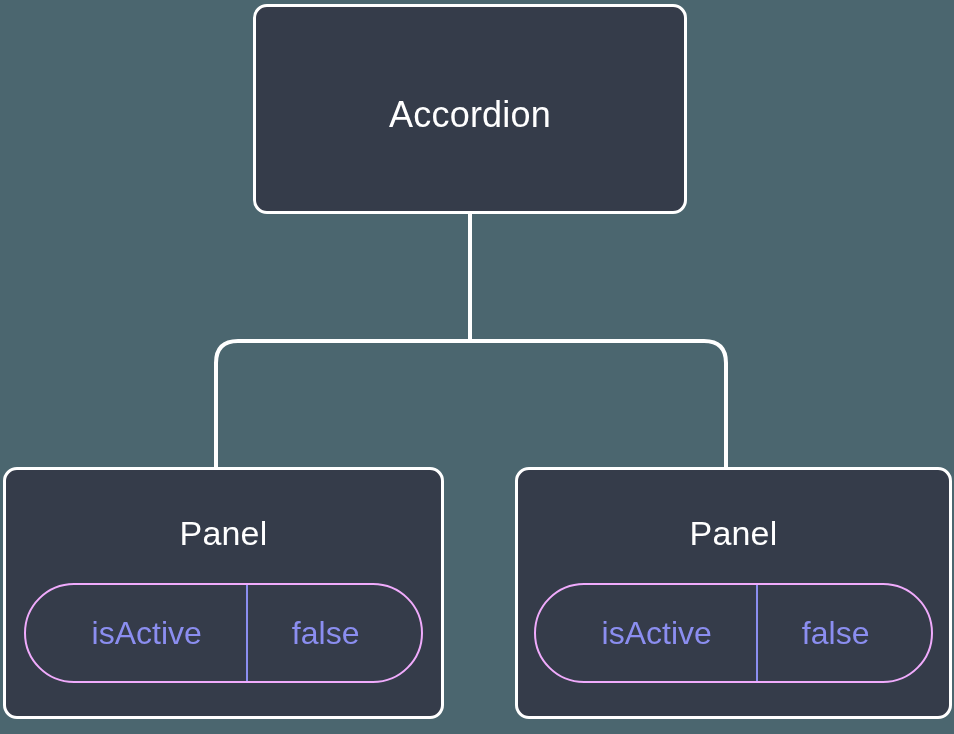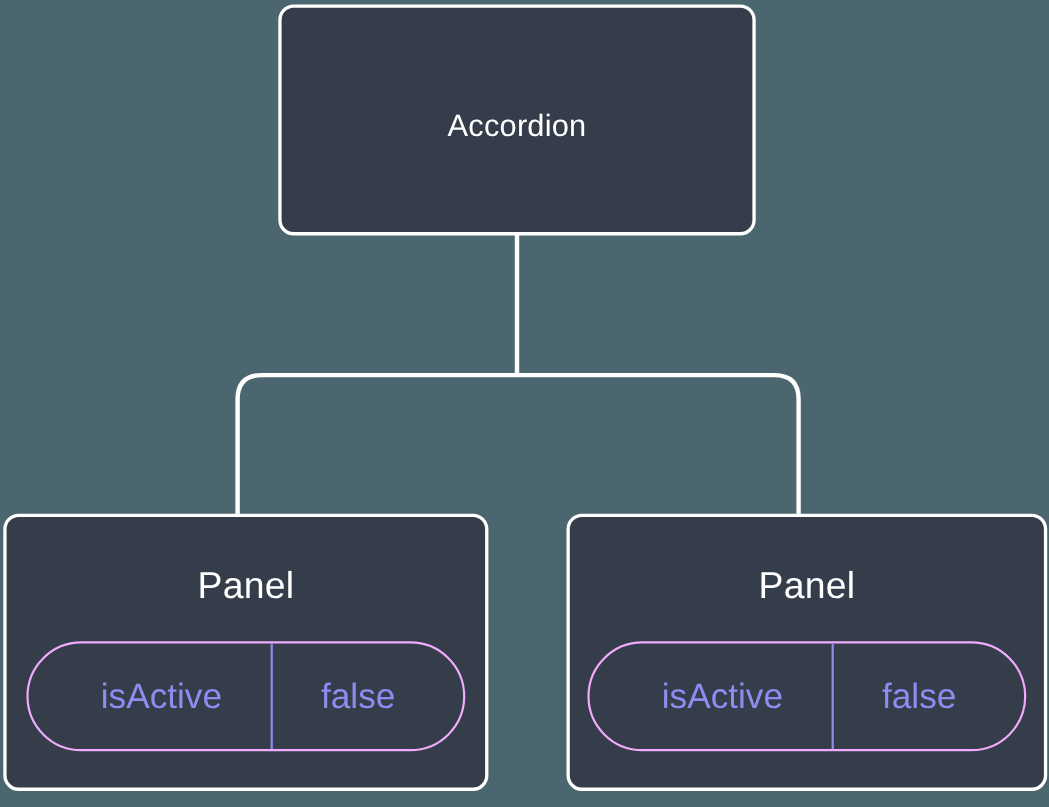--- a/index.html
+++ b/index.html
@@ -64,21 +64,21 @@
   .node-title {
     color: #ffffff;
     font-size: 34px;
     font-weight: 400;
     letter-spacing: 0.2px;
     line-height: 1;
     white-space: nowrap;
   }
 
   .node-root .node-title {
-    font-size: 28px;
+    font-size: 36px;
     margin-top: 12px;
   }
 
   
   .pill {
     margin-top: 33px;
     box-sizing: border-box;
     height: 100px;
     border: 2px solid #f0abfc;
     border-radius: 50px;

